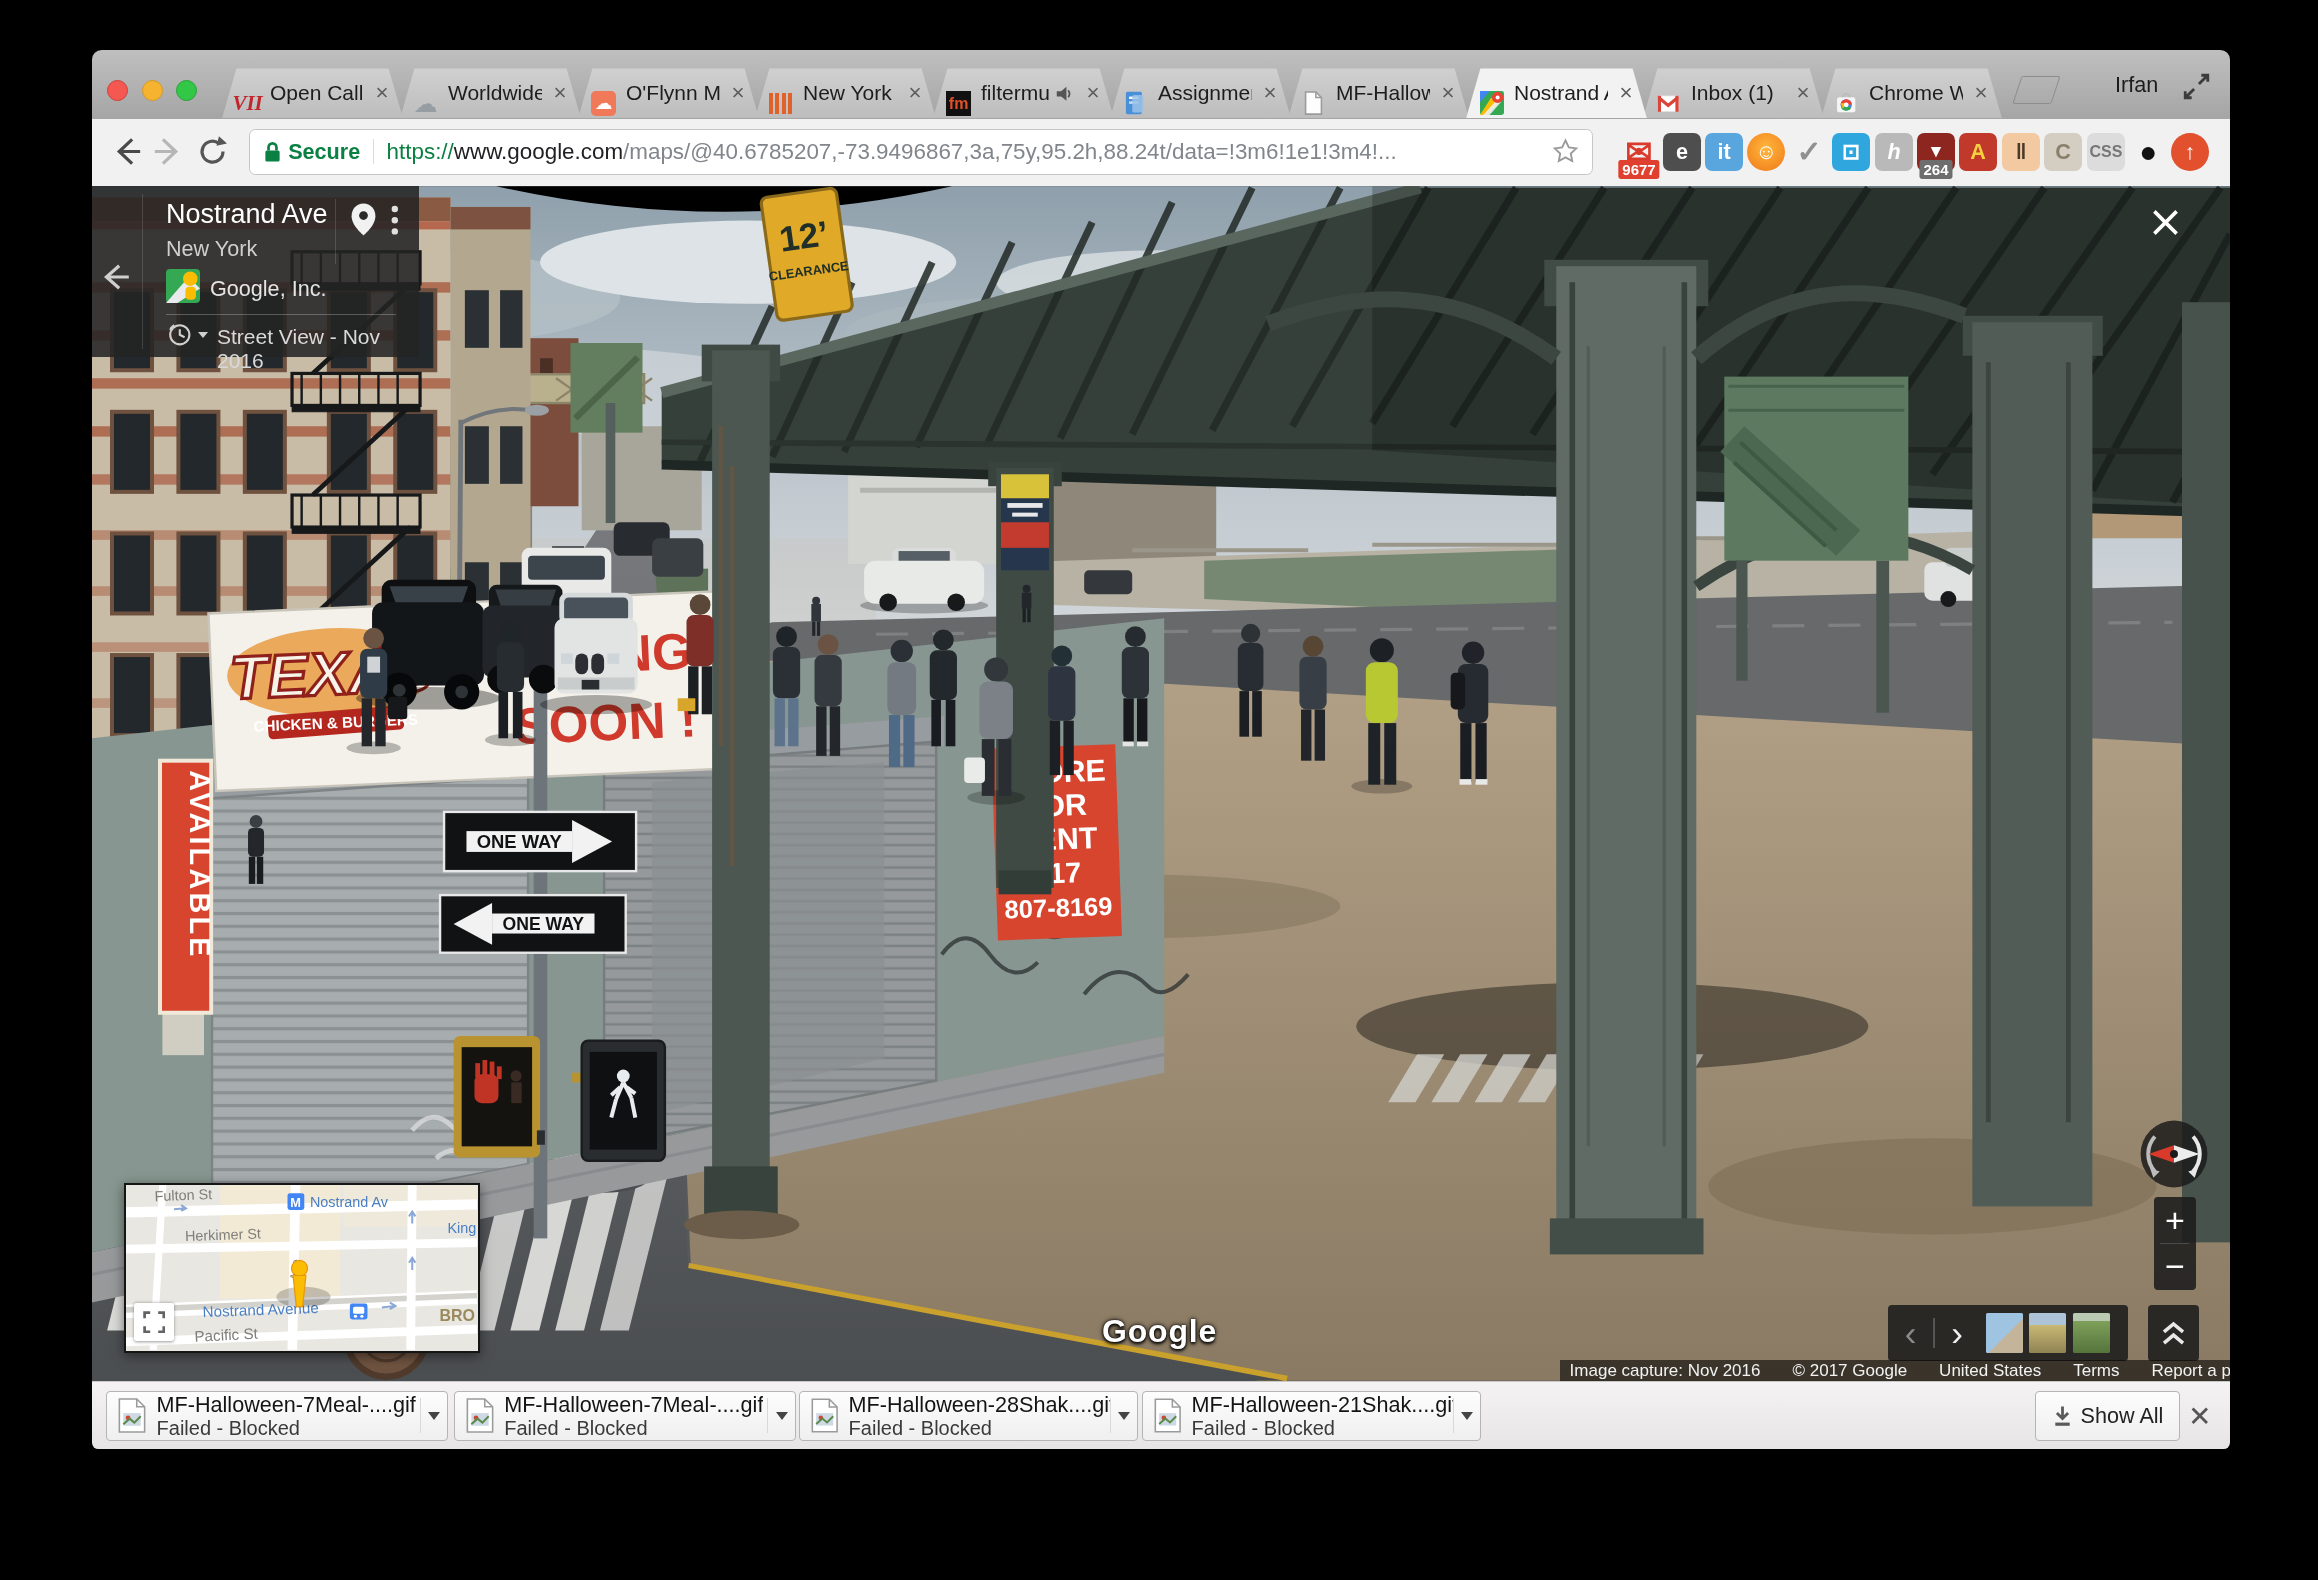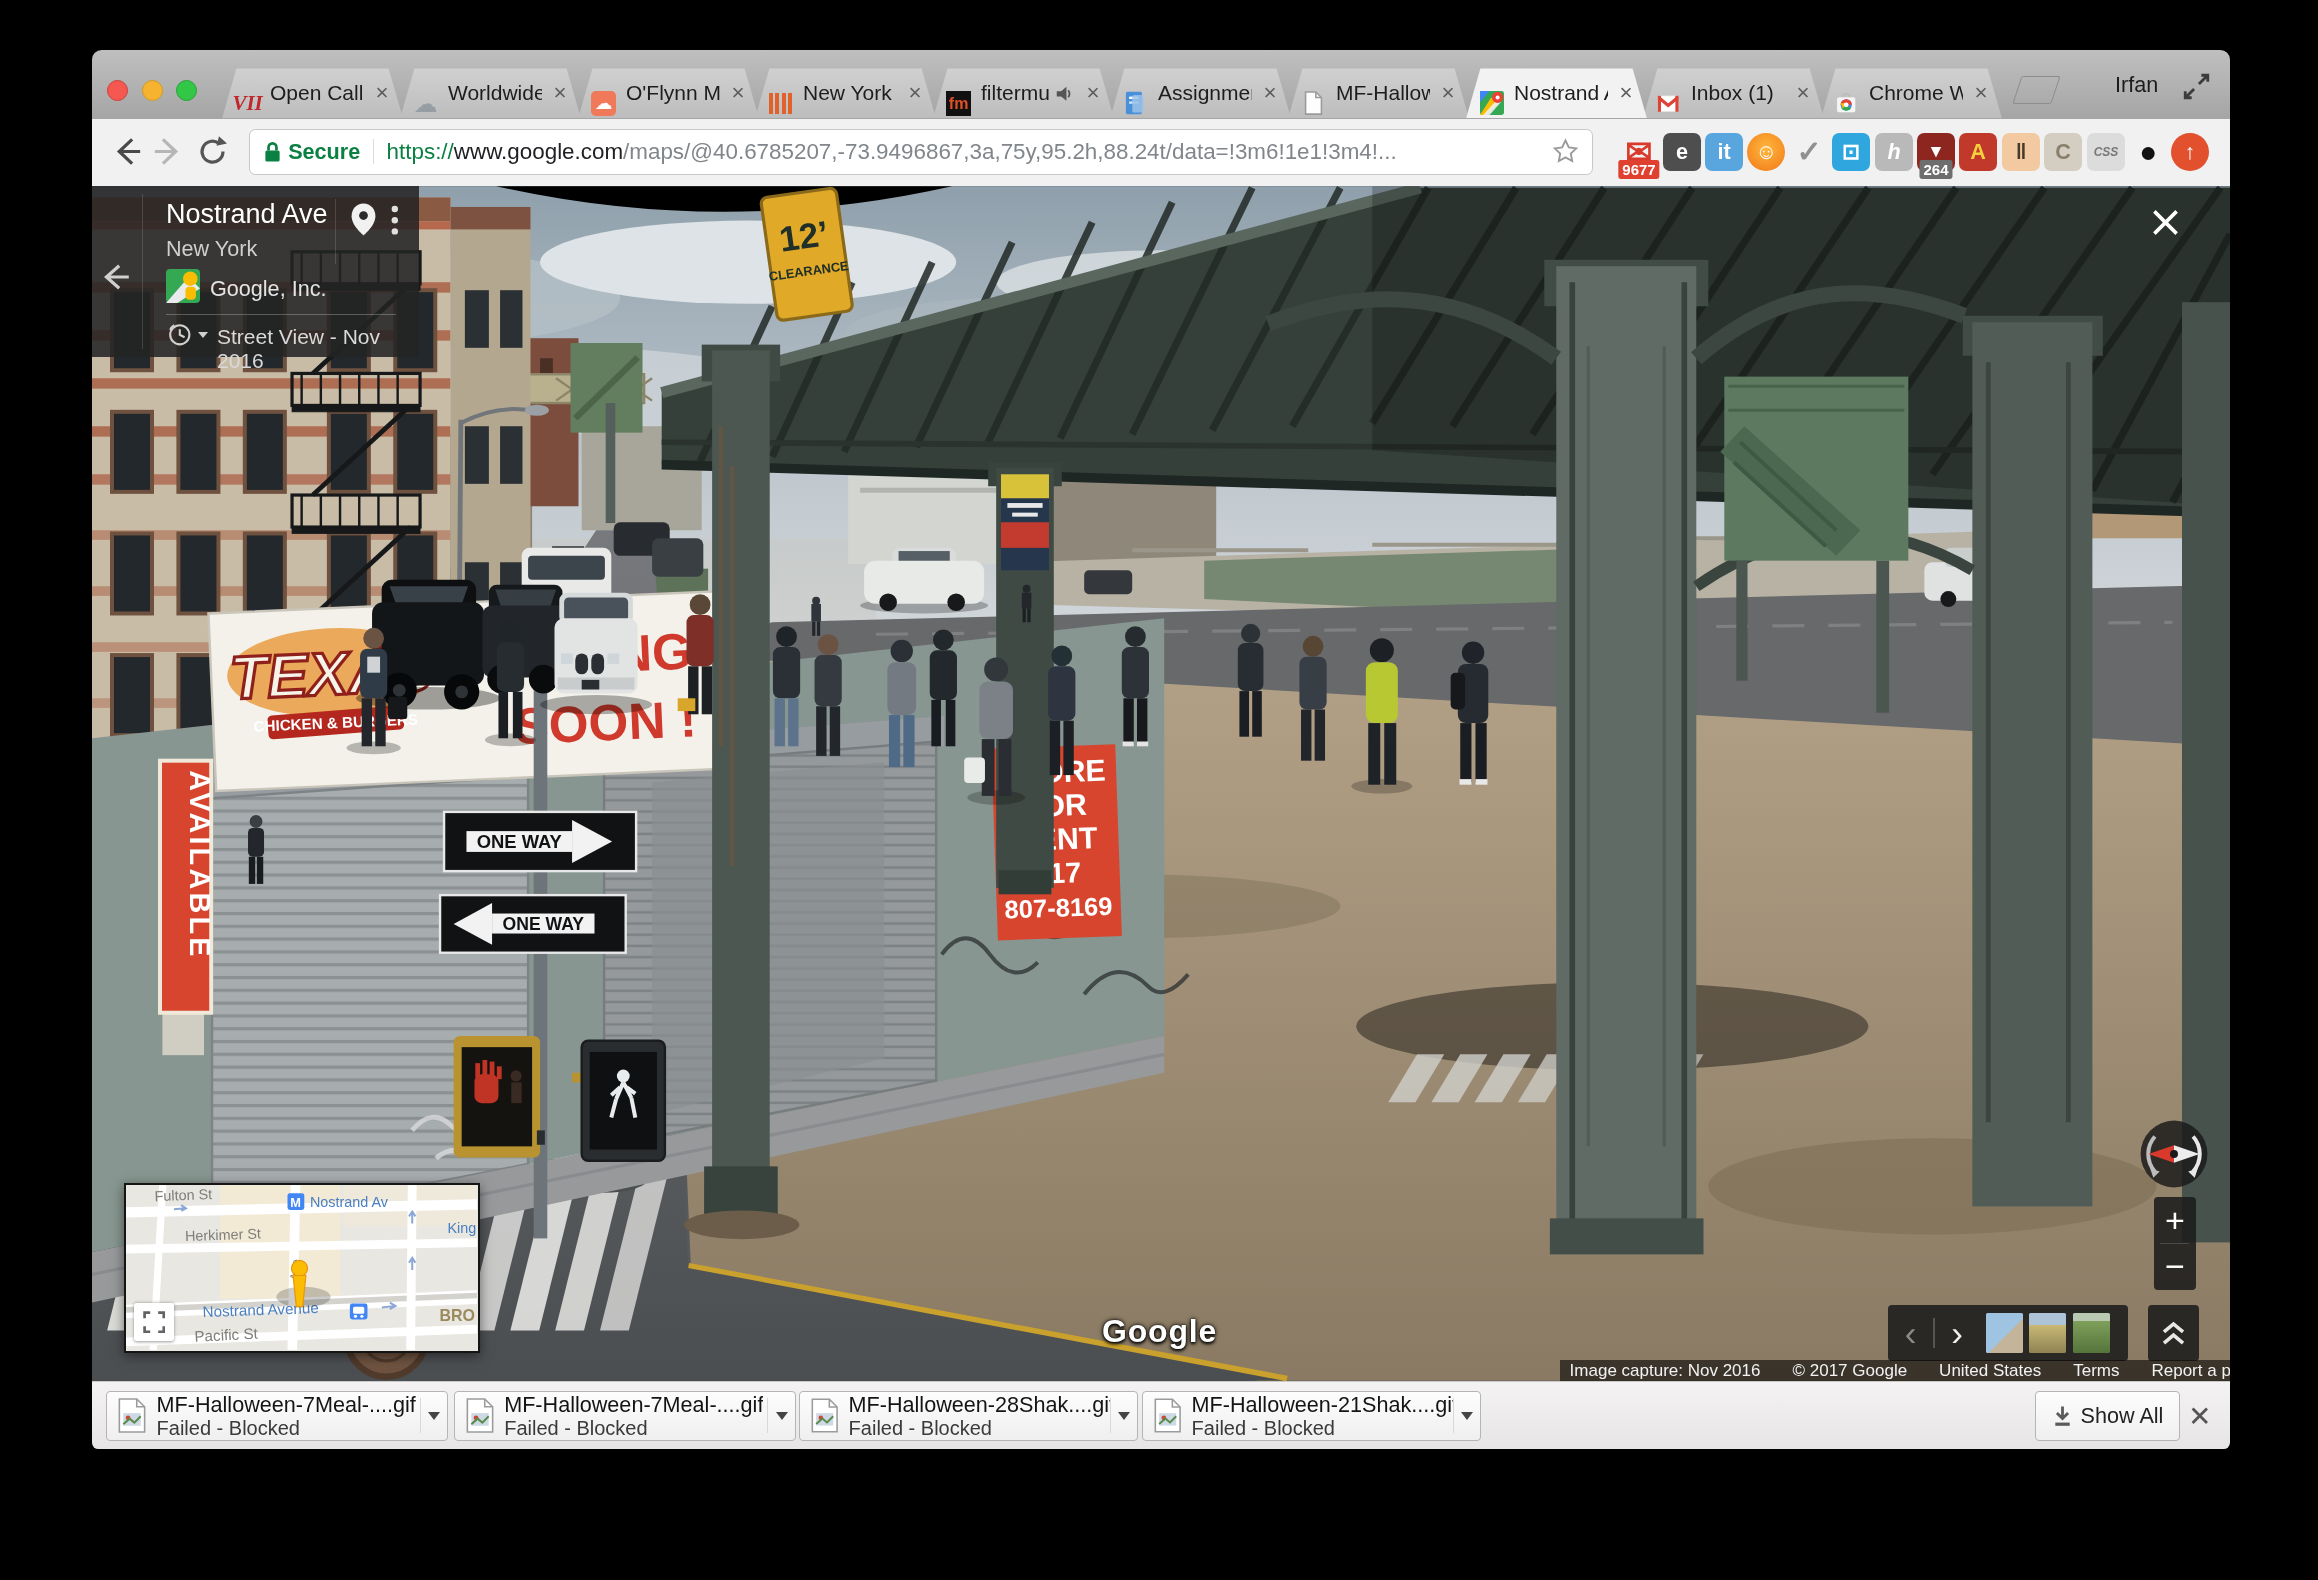--- a/index.html
+++ b/index.html
@@ -29,21 +29,21 @@
   .u-scheme{color:#0b8043;} .u-dom{color:#202124;} .u-path{color:#80868b;}
   .ext{position:absolute;top:13.6px;width:38px;height:38px;border-radius:7.2px;display:flex;align-items:center;
        justify-content:center;font-size:21.6px;font-weight:bold;color:#fff;}
   .badge{position:absolute;bottom:-8px;left:50%;transform:translateX(-50%);font-size:15px;font-weight:bold;
          color:#fff;padding:0 4px;border-radius:2.4px;line-height:19px;white-space:nowrap;}
   .e1{background:transparent;color:#d93a2b;font-size:32px;} .e2{background:#4e4e4e;}
   .e3{background:#58a6dd;} .e4{background:radial-gradient(circle at 50% 40%,#ffb73d,#f07818);border-radius:50%;}
   .e5{background:transparent;color:#909090;font-size:30px;} .e6{background:#2fa7de;}
   .e7{background:#b9b9b9;color:#fff;font-style:italic;} .e8{background:#8e2620;font-size:17.6px;}
   .e9{background:#c0392b;color:#f4d03f;} .e10{background:#f2c9a0;color:#4a3a2a;}
-  .e11{background:#d4cec2;color:#8a7f6a;} .e12{background:#dcdcdc;color:#777;font-size:12px;font-style:italic;}
+  .e11{background:#d4cec2;color:#8a7f6a;} .e12{background:#dcdcdc;color:#777;font-size:16px;}
   .e13{background:transparent;color:#111;font-size:30px;} .e14{background:#e2502e;border-radius:50%;}
   
   #content{position:absolute;left:0;top:136px;width:2138px;height:1195px;background:#4e5154;overflow:hidden;}
   .panel{background:rgba(28,28,28,.88);border-radius:4px;color:#fff;}
   #infocard{position:absolute;left:0;top:0;width:327px;height:171px;background:rgba(36,36,36,.87);color:#fff;}
   #infocard .vdiv{position:absolute;top:8px;bottom:8px;width:0.8px;background:rgba(255,255,255,.14);}
   .caret-down{width:0;height:0;border-left:5.6px solid transparent;border-right:5.6px solid transparent;
               border-top:6.4px solid #cfcfcf;}
   #minimap{position:absolute;left:32px;top:997px;width:356px;height:170px;border:2.4px solid #151515;
            box-sizing:border-box;background:#e9e7e1;box-shadow:0 3.2px 11.2px rgba(0,0,0,.5);}

